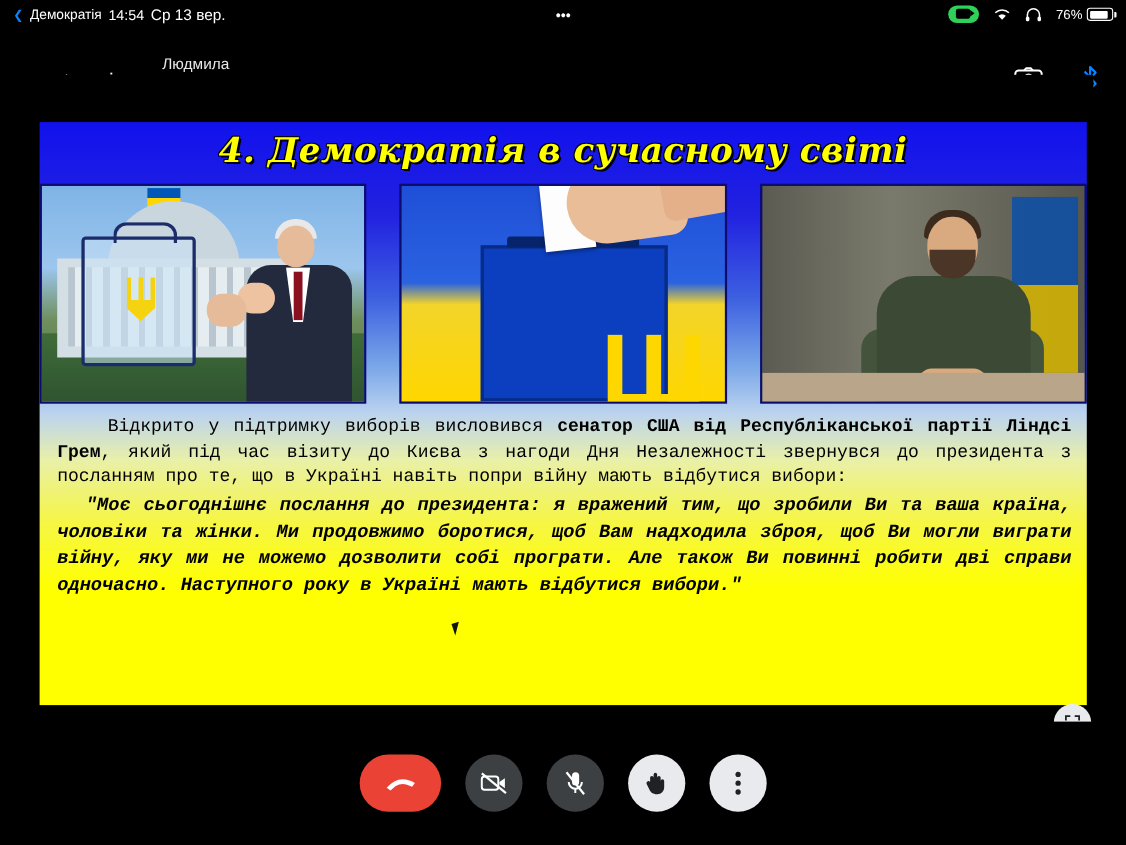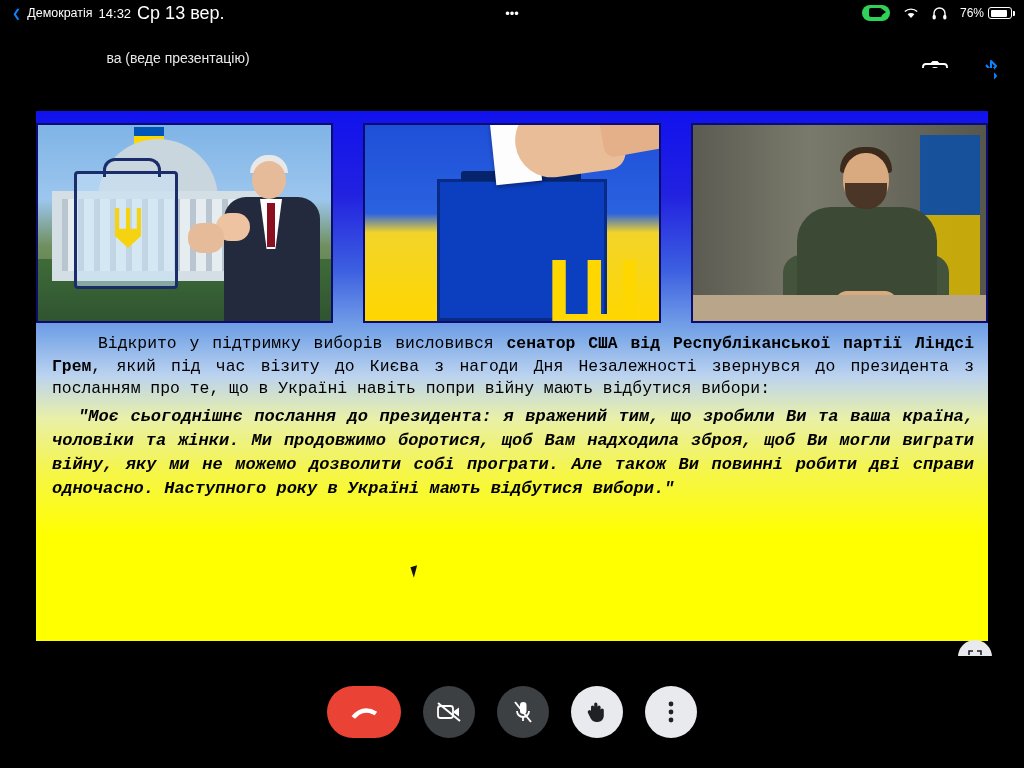--- a/index.html
+++ b/index.html
@@ -17,21 +17,21 @@
     background: #000; color: #fff;
     display: flex; align-items: center;
     font-size: 13px; padding: 0 12px;
   }
   .sb-left { display: flex; align-items: center; gap: 6px; }
   .sb-center { position: absolute; left: 0; right: 0; text-align: center; pointer-events: none; }
   .sb-right { margin-left: auto; display: flex; align-items: center; gap: 13px; }
   .back-caret { font-size: 11px; color: #0a84ff; }
   .sb-app { color: #fff; font-size: 12.5px; }
   .sb-time { font-size: 13px; font-weight: 500; }
-  .sb-date { font-size: 18px; }
+  .sb-date { font-size: 14px; }
   .rec-pill {
     background: #30d158; color:#000; border-radius: 9px;
     padding: 1px 8px 2px 7px; font-size: 11px; display:flex; align-items:center; gap:4px;
     height: 16px;
   }
   .cam-glyph { display:inline-block; width: 13px; height: 9px; background:#000; border-radius:2px; position:relative; }
   .cam-glyph:after{ content:""; position:absolute; right:-4px; top:1px; border-left:4px solid #000; border-top:3px solid transparent; border-bottom:3px solid transparent;}
   .wifi { font-size: 12px; }
   .batt-wrap { display:flex; align-items:center; gap:4px; font-size:12px;}
   .batt {
@@ -162,21 +162,21 @@
 </style>
 </head>
 <body>
 
 <div id="app">
 
   <div class="statusbar">
     <div class="sb-left">
       <span class="back-caret">❮</span>
       <span class="sb-app">Демократія</span>
-      <span class="sb-time">14:32</span>
+      <span class="sb-time">14:54</span>
       <span class="sb-date">Ср 13 вер.</span>
     </div>
     <div class="sb-center">•••</div>
     <div class="sb-right">
       <span class="rec-pill">
         <span class="cam-glyph"></span>
       </span>
       <span class="wifi">
         <svg width="16" height="12" viewBox="0 0 16 12">
             <path d="M8 11 L4.6 7.3 a4.8 4.8 0 0 1 6.8 0 Z" fill="#fff"></path>
@@ -194,20 +194,21 @@
         <span>76%</span>
         <span class="batt">
             <span class="batt-fill"></span>
           </span>
       </span>
     </div>
   </div>
 
   <div class="topbar">
     <div class="presenter">
+      <span class="nm">Людмила</span>
       <span class="nm">ва (веде презентацію)</span>
     </div>
     <span class="chev-down">▾</span>
     <div class="meeting-code">
       <span>txy-oinp-xrz</span>
       <span class="code-caret">▸</span>
     </div>
     <div class="topbar-right">
       <span class="icon-btn">
         <svg width="28" height="24" viewBox="0 0 28 24">
@@ -219,20 +220,21 @@
       <span class="icon-btn">
         <svg width="18" height="26" viewBox="0 0 18 26">
             <path d="M4 7 L14 18 L9 23 V3 L14 8 L4 19" stroke="#0a84ff" stroke-width="2" fill="none" stroke-linejoin="round"></path>
           </svg>
       </span>
     </div>
   </div>
 
   <div class="slide-outer">
     <div class="slide">
+      <div class="slide-title">4. Демократія в сучасному світі</div>
 
       <div class="photos">
         <div class="photo p1">
           <div class="trees"></div>
             <div class="flag"></div>
             <div class="dome"></div>
             <div class="bldg"></div>
             <div class="cols"></div>
           <div class="man-body"></div>
             <div class="man-shirt"></div>

